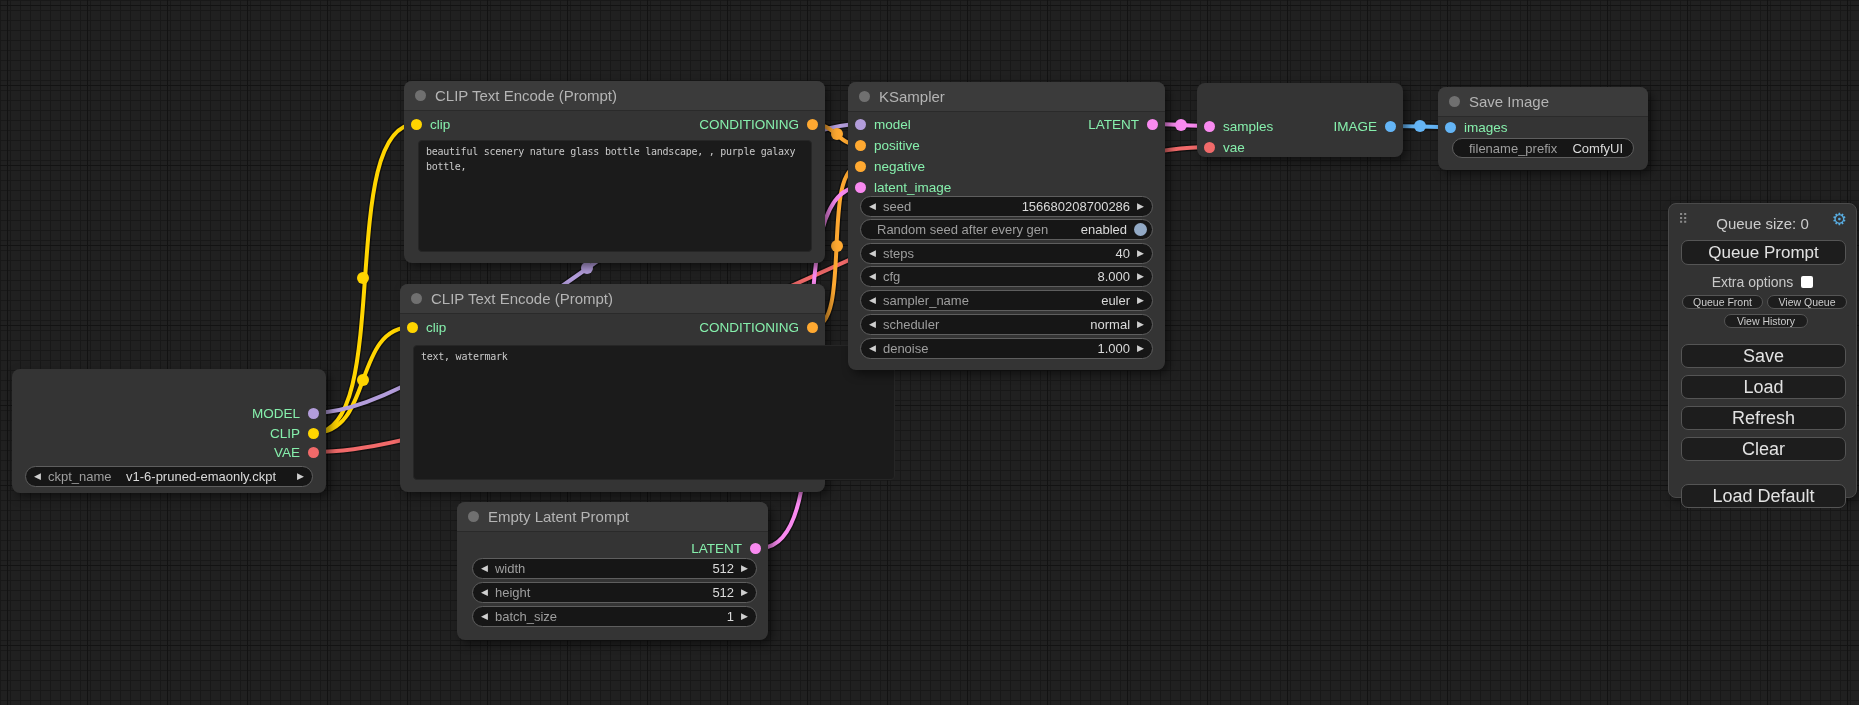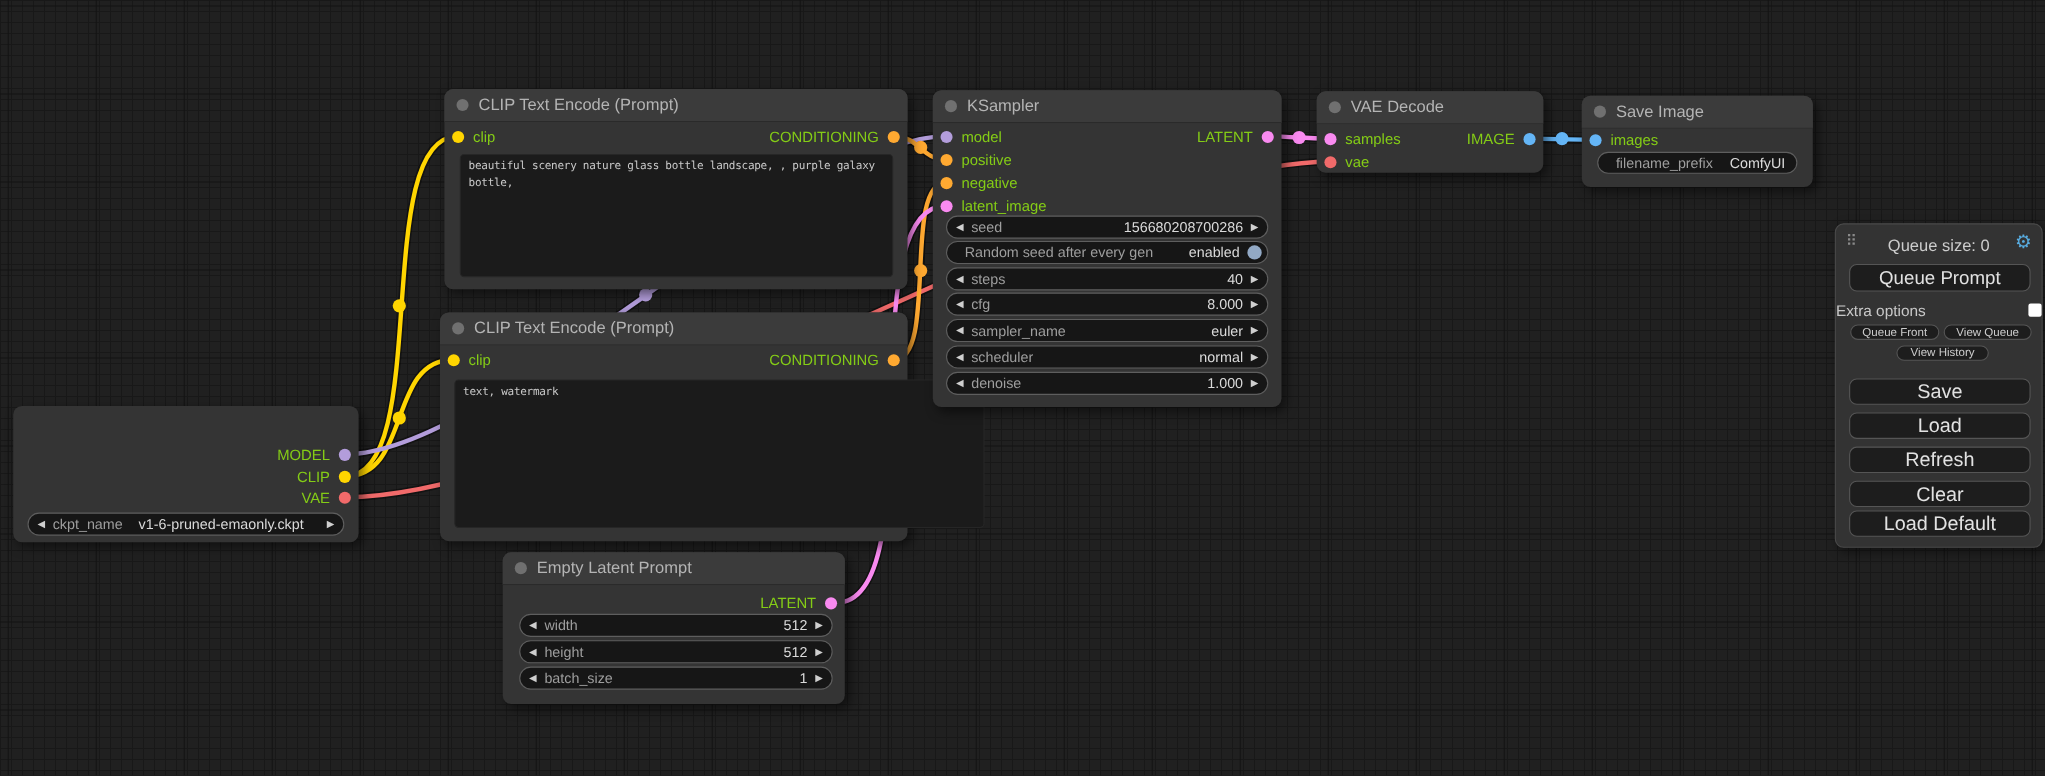--- a/index.html
+++ b/index.html
@@ -23,21 +23,21 @@
   .f-model{fill:#B39DDB}.f-clip{fill:#FFD500}.f-vae{fill:#F16A6A}
   .f-cond{fill:#FFA931}.f-latent{fill:#F98AF0}.f-image{fill:#64B5F6}
 
   .node{position:absolute;background:#343434;border-radius:8px;
         box-shadow:4px 4px 10px rgba(0,0,0,.5);}
   .ntitle{position:absolute;left:0;top:0;right:0;height:30px;background:#3b3b3b;
         border-bottom:1px solid #2a2a2a;border-radius:8px 8px 0 0;display:flex;
         align-items:center;gap:9px;padding:0 11px;color:#b4b4b4;font-size:15px;
         box-sizing:border-box;}
   .tdot{width:11px;height:11px;border-radius:50%;background:#707070;flex:0 0 auto;}
-  .port{position:absolute;display:flex;align-items:center;gap:8px;color:#84cc16;
+  .port{position:absolute;display:flex;align-items:center;gap:8px;color:#86efac;
         font-size:13.5px;height:20px;}
   .port.in{left:7px;}
   .port.out{right:7px;flex-direction:row-reverse;}
   .pdot{width:11px;height:11px;border-radius:50%;flex:0 0 auto;}
   .c-model{background:#B39DDB}.c-clip{background:#FFD500}.c-vae{background:#F16A6A}
   .c-cond{background:#FFA931}.c-latent{background:#F98AF0}.c-image{background:#64B5F6}
 
   .widget{position:absolute;height:21px;background:#161616;border:1px solid #5e5e5e;
         border-radius:11px;display:flex;align-items:center;padding:0 8px;
         font-size:13px;box-sizing:border-box;gap:7px;}
@@ -58,21 +58,21 @@
         font-size:15px;}
   .qhandle{position:absolute;left:9px;top:8px;color:#8a8a8a;font-size:14px;line-height:1;}
   .qgear{position:absolute;right:9px;top:7px;color:#58ACE0;font-size:17px;line-height:1;}
   .qbtn{position:absolute;background:#1d1d1d;border:1px solid #555555;border-radius:7px;
         color:#e2e2e2;display:flex;align-items:center;justify-content:center;
         box-sizing:border-box;}
   .qbtn.big{font-size:18px;}
   .qbtn.prompt-btn{font-size:17px;}
   .qbtn.small{font-size:10.5px;border-radius:9px;color:#cccccc;}
   .qextra{position:absolute;left:0;right:0;display:flex;align-items:center;
-        justify-content:space-between;gap:8px;color:#c8c8c8;font-size:14px;}
+        justify-content:center;gap:8px;color:#c8c8c8;font-size:14px;}
   .qcheck{width:12px;height:12px;background:#ffffff;border-radius:2px;display:inline-block;}
 </style>
 </head>
 <body>
 
 <div class="canvas">
 
   <svg class="wires" width="1859" height="705" viewBox="0 0 1859 705">
 
     <path class="wu" d="M314,433 C394,433 336,124 416,124"></path>
@@ -251,24 +251,20 @@
     </div>
     <div class="widget" style="left:15px;top:104px;width:285px;">
       <span class="warr">◀</span>
       <span class="wlabel">batch_size</span>
       <span class="wvalue">1</span>
       <span class="warr">▶</span>
     </div>
   </div>
 
   <div class="node" style="left:1197px;top:83px;width:206px;height:74px;">
-    <div class="ntitle">
-      <span class="tdot"></span>
-      <span>VAE Decode</span>
-    </div>
     <div class="port in" style="top:33px;text-align:center;">
       <span class="pdot c-latent"></span>
       <span>samples</span>
     </div>
     <div class="port in" style="top:54px;">
       <span class="pdot c-vae"></span>
       <span>vae</span>
     </div>
     <div class="port out" style="top:33px;">
       <span class="pdot c-image"></span>
@@ -304,16 +300,16 @@
     </div>
 
     <div class="qbtn small" style="left:13px;top:91px;width:81px;height:14px;">Queue Front</div>
     <div class="qbtn small" style="left:98px;top:91px;width:80px;height:14px;">View Queue</div>
     <div class="qbtn small" style="left:55px;top:110px;width:84px;height:14px;">View History</div>
 
     <div class="qbtn big" style="left:12px;top:140px;width:165px;height:24px;">Save</div>
     <div class="qbtn big" style="left:12px;top:171px;width:165px;height:24px;">Load</div>
     <div class="qbtn big" style="left:12px;top:202px;width:165px;height:24px;">Refresh</div>
     <div class="qbtn big" style="left:12px;top:233px;width:165px;height:24px;">Clear</div>
-    <div class="qbtn big" style="left:12px;top:260px;width:165px;height:24px;">Load Default</div>
+    <div class="qbtn big" style="left:12px;top:280px;width:165px;height:24px;">Load Default</div>
   </div>
 
 </div>
 
 </body></html>

